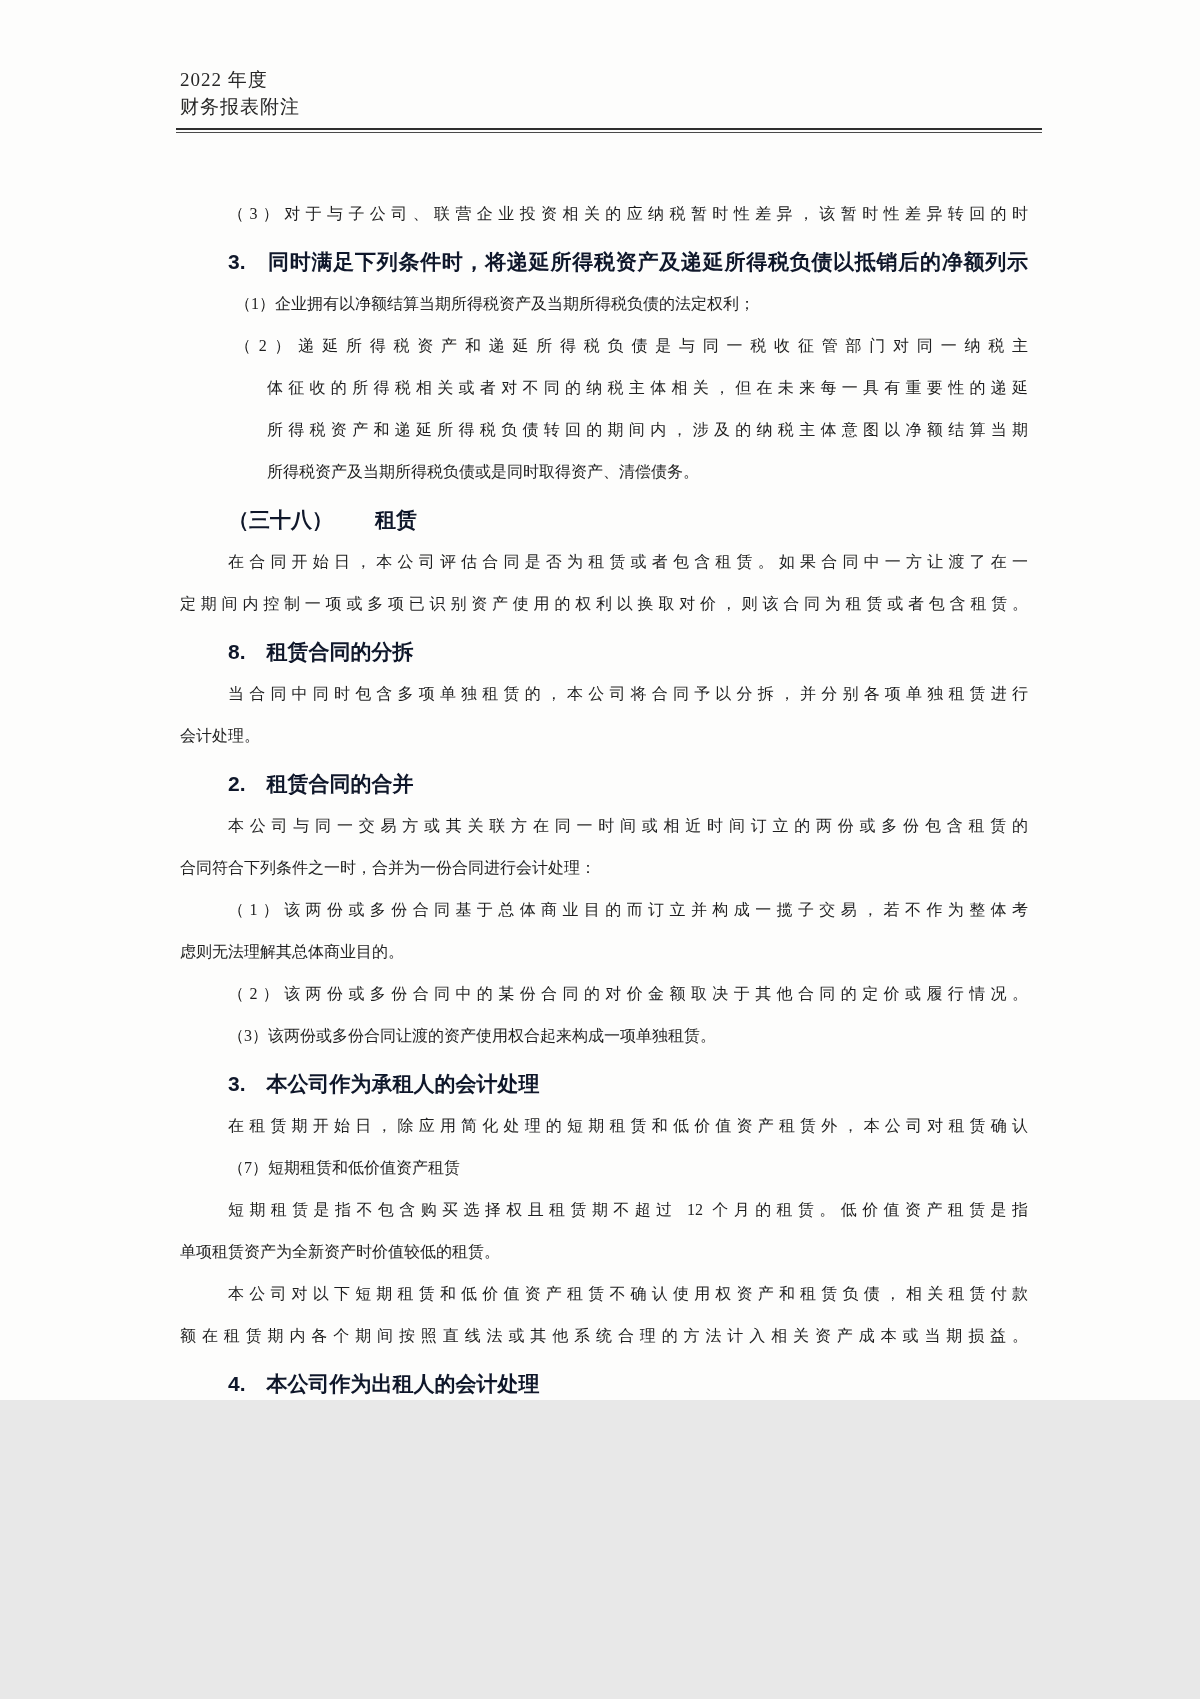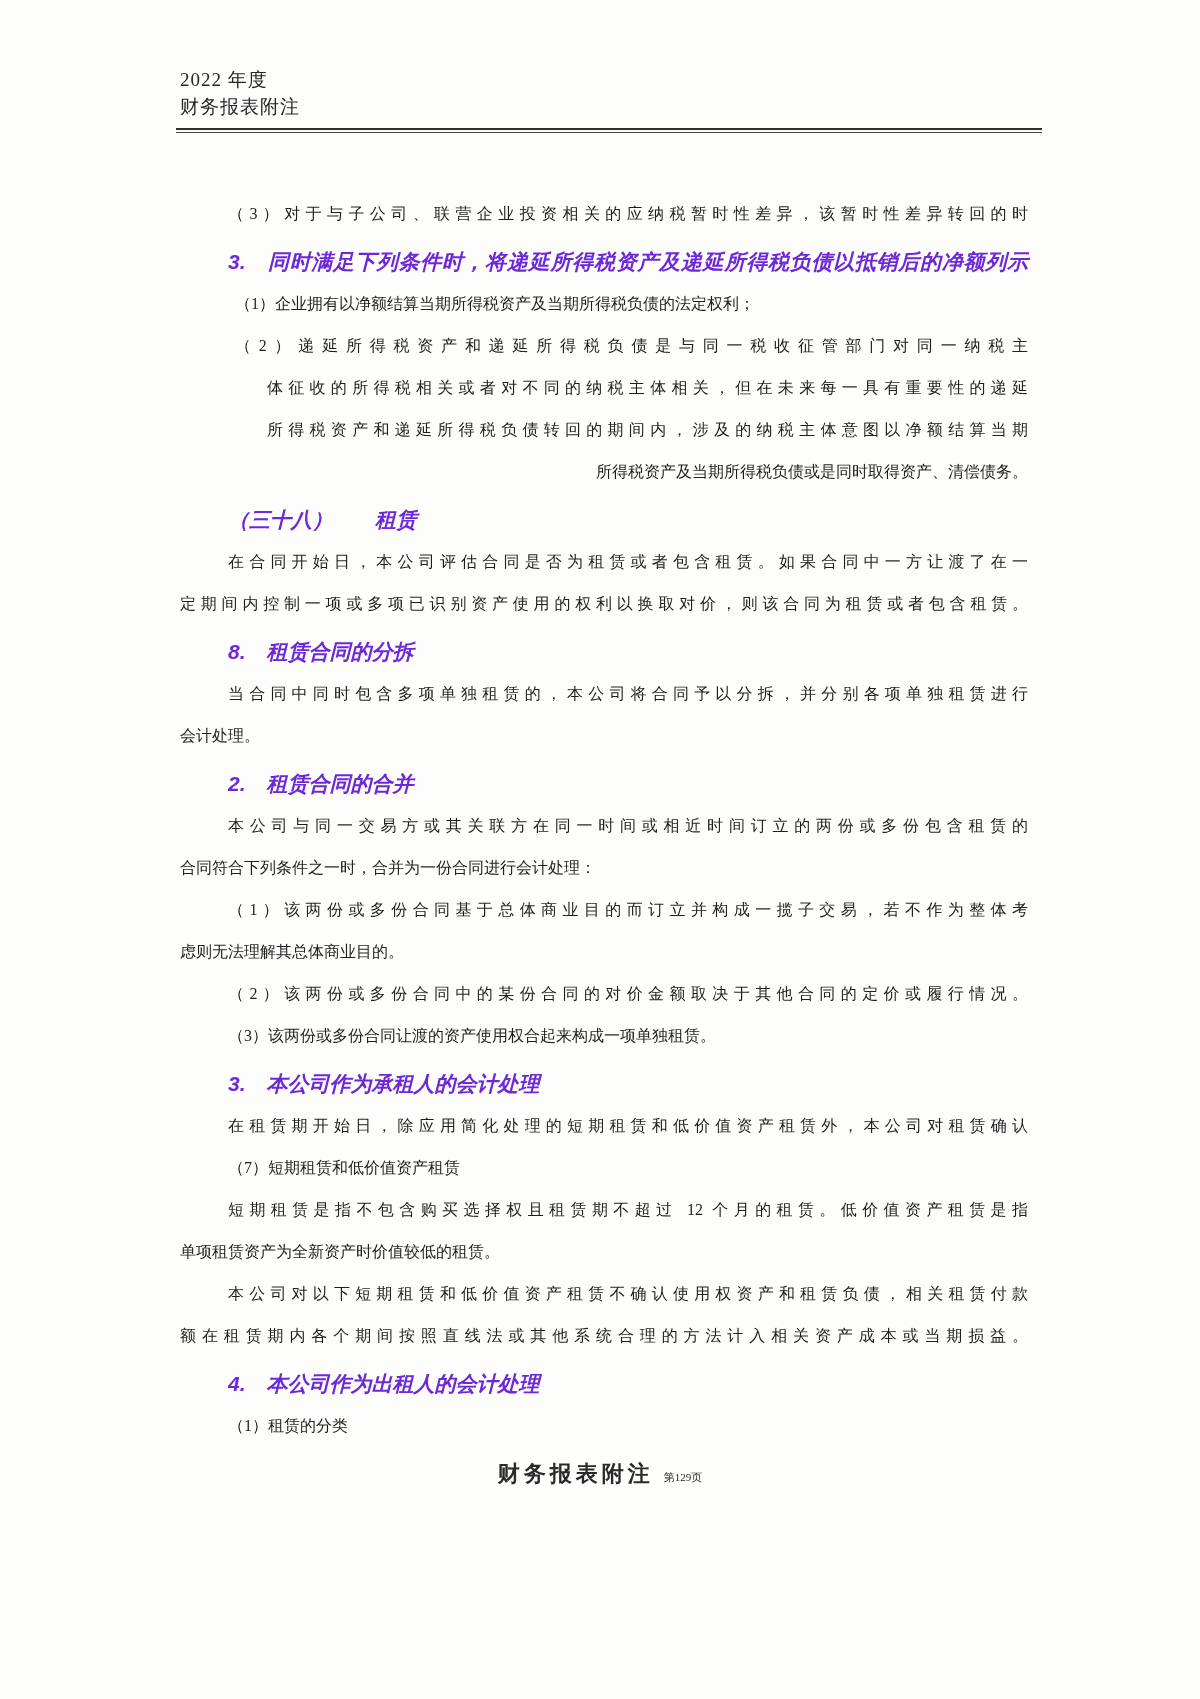--- a/index.html
+++ b/index.html
@@ -3,21 +3,21 @@
 <meta charset="utf-8">
 <style>
   html, body {
     margin: 0;
     padding: 0;
     background: #e8e8e8;
   }
   .page {
     position: relative;
     width: 1200px;
-    height: 1699px;
+    height: 1400px;
     margin: 0 auto;
     background: #fdfdfc;
     color: #1f1f1f;
     font-family: "Liberation Serif", "DejaVu Serif", serif;
     overflow: hidden;
   }
   .page-header {
     padding: 66px 0 0 180px;
   }
   .page-header .hline {
@@ -40,29 +40,28 @@
     width: 848px;
   }
   .line {
     min-height: 42px;
     line-height: 42px;
     font-size: 16px;
     white-space: pre-wrap;
   }
   .i-margin   { margin-left: 0; }
   .i-first    { margin-left: 48px; }
-  .i-subcont  { margin-left: 87px; text-align: right; }
+  .i-subcont  { margin-left: 87px; }
   .i-sub      { margin-left: 55px; }
   .b {
     font-weight: 700;
     font-family: "Liberation Sans", "DejaVu Sans", sans-serif;
     font-size: 21px;
     margin-top: 6px;
-    color: #6d28d9;
-    font-style: italic;
+    color: #0f172a;
   }
   .full {
     text-align: justify;
     text-align-last: justify;
   }
   .page-footer {
     margin-top: 12px;
     width: 1200px;
     display: flex;
     justify-content: center;

